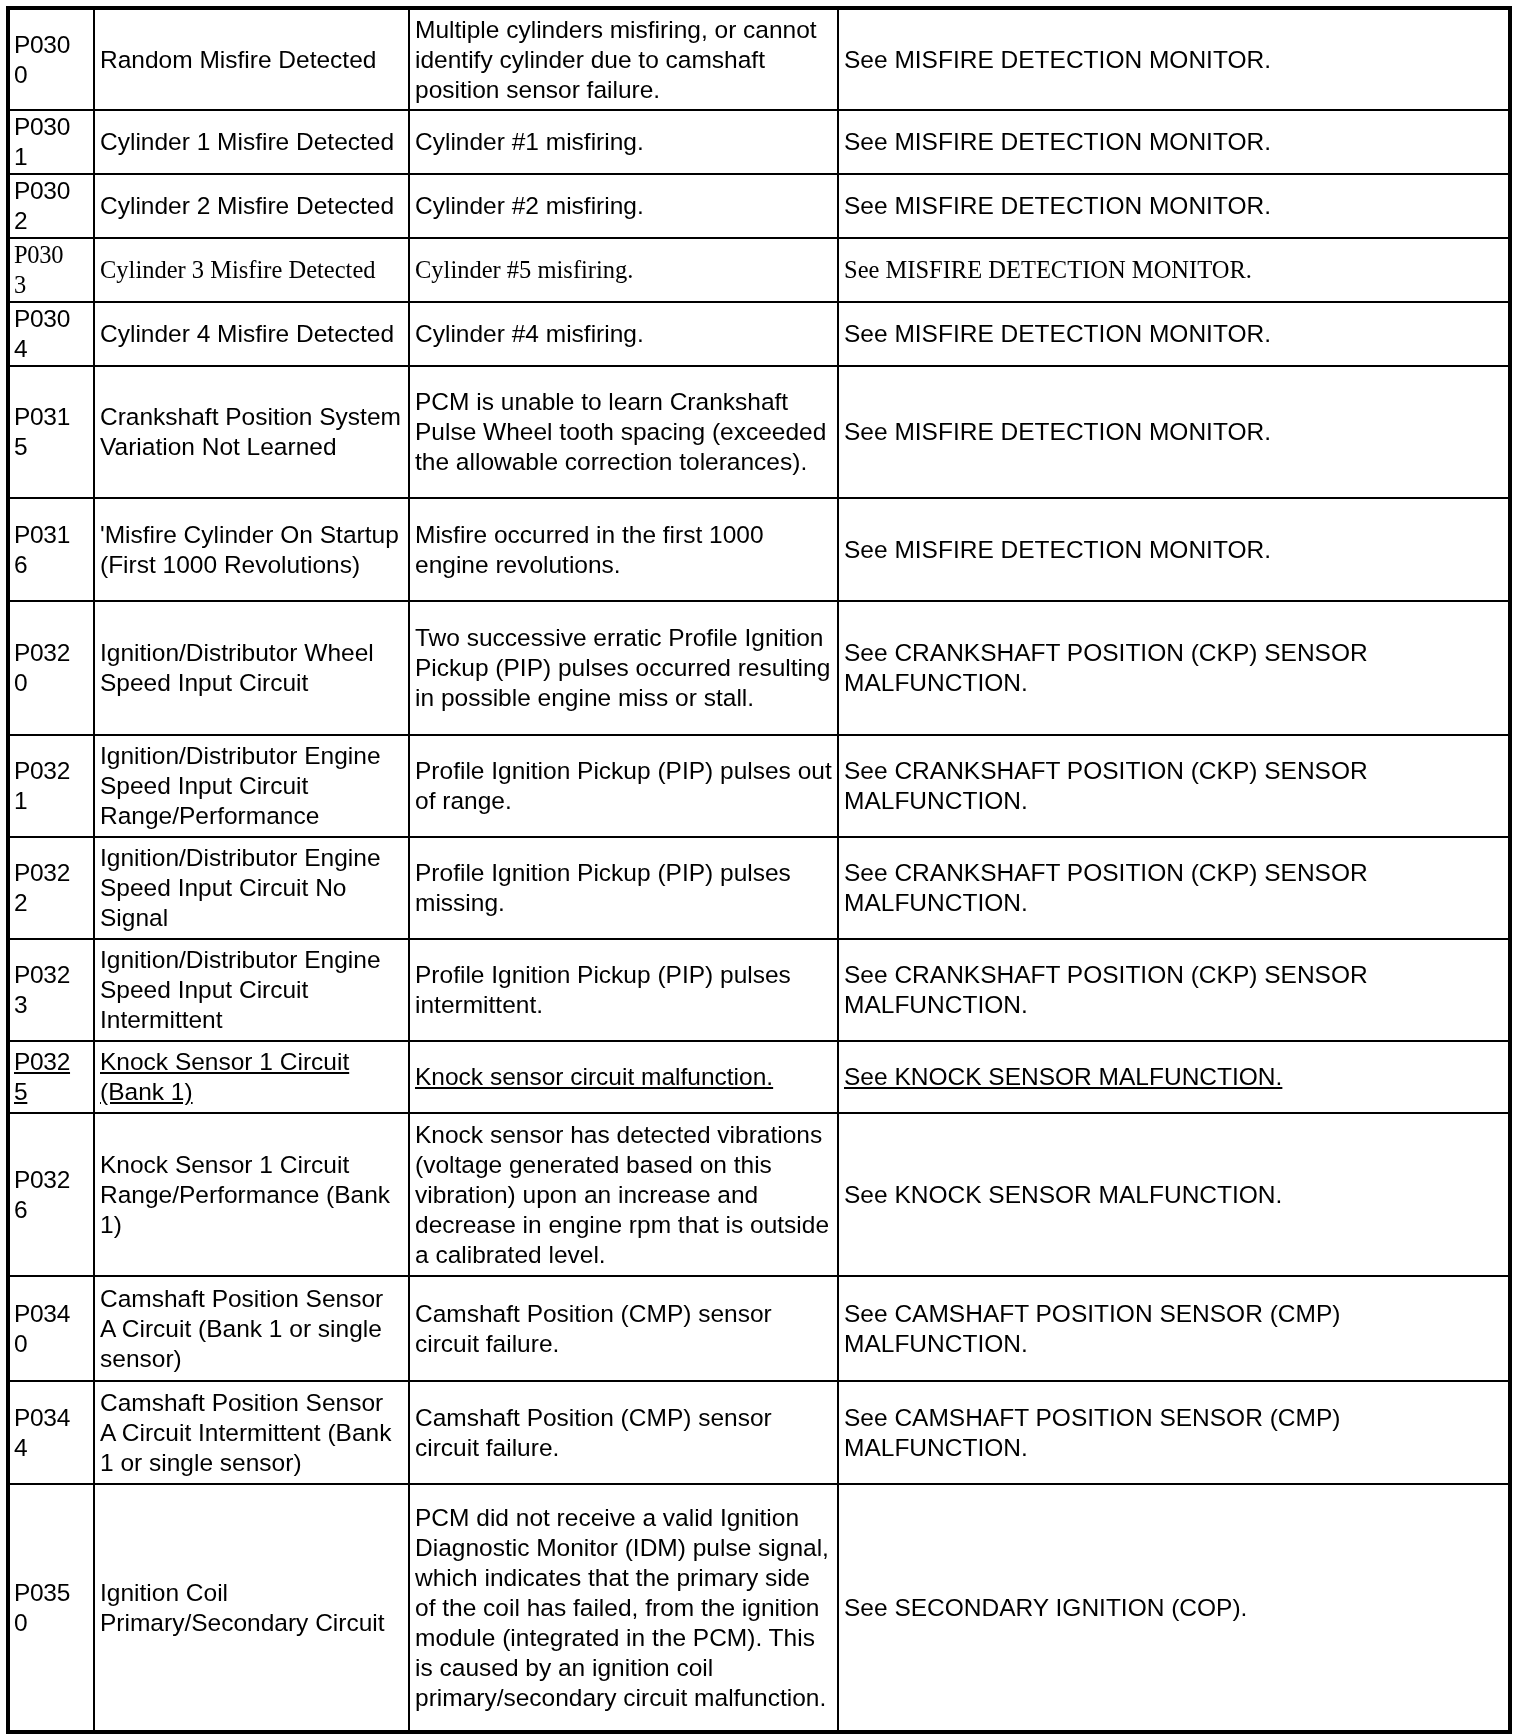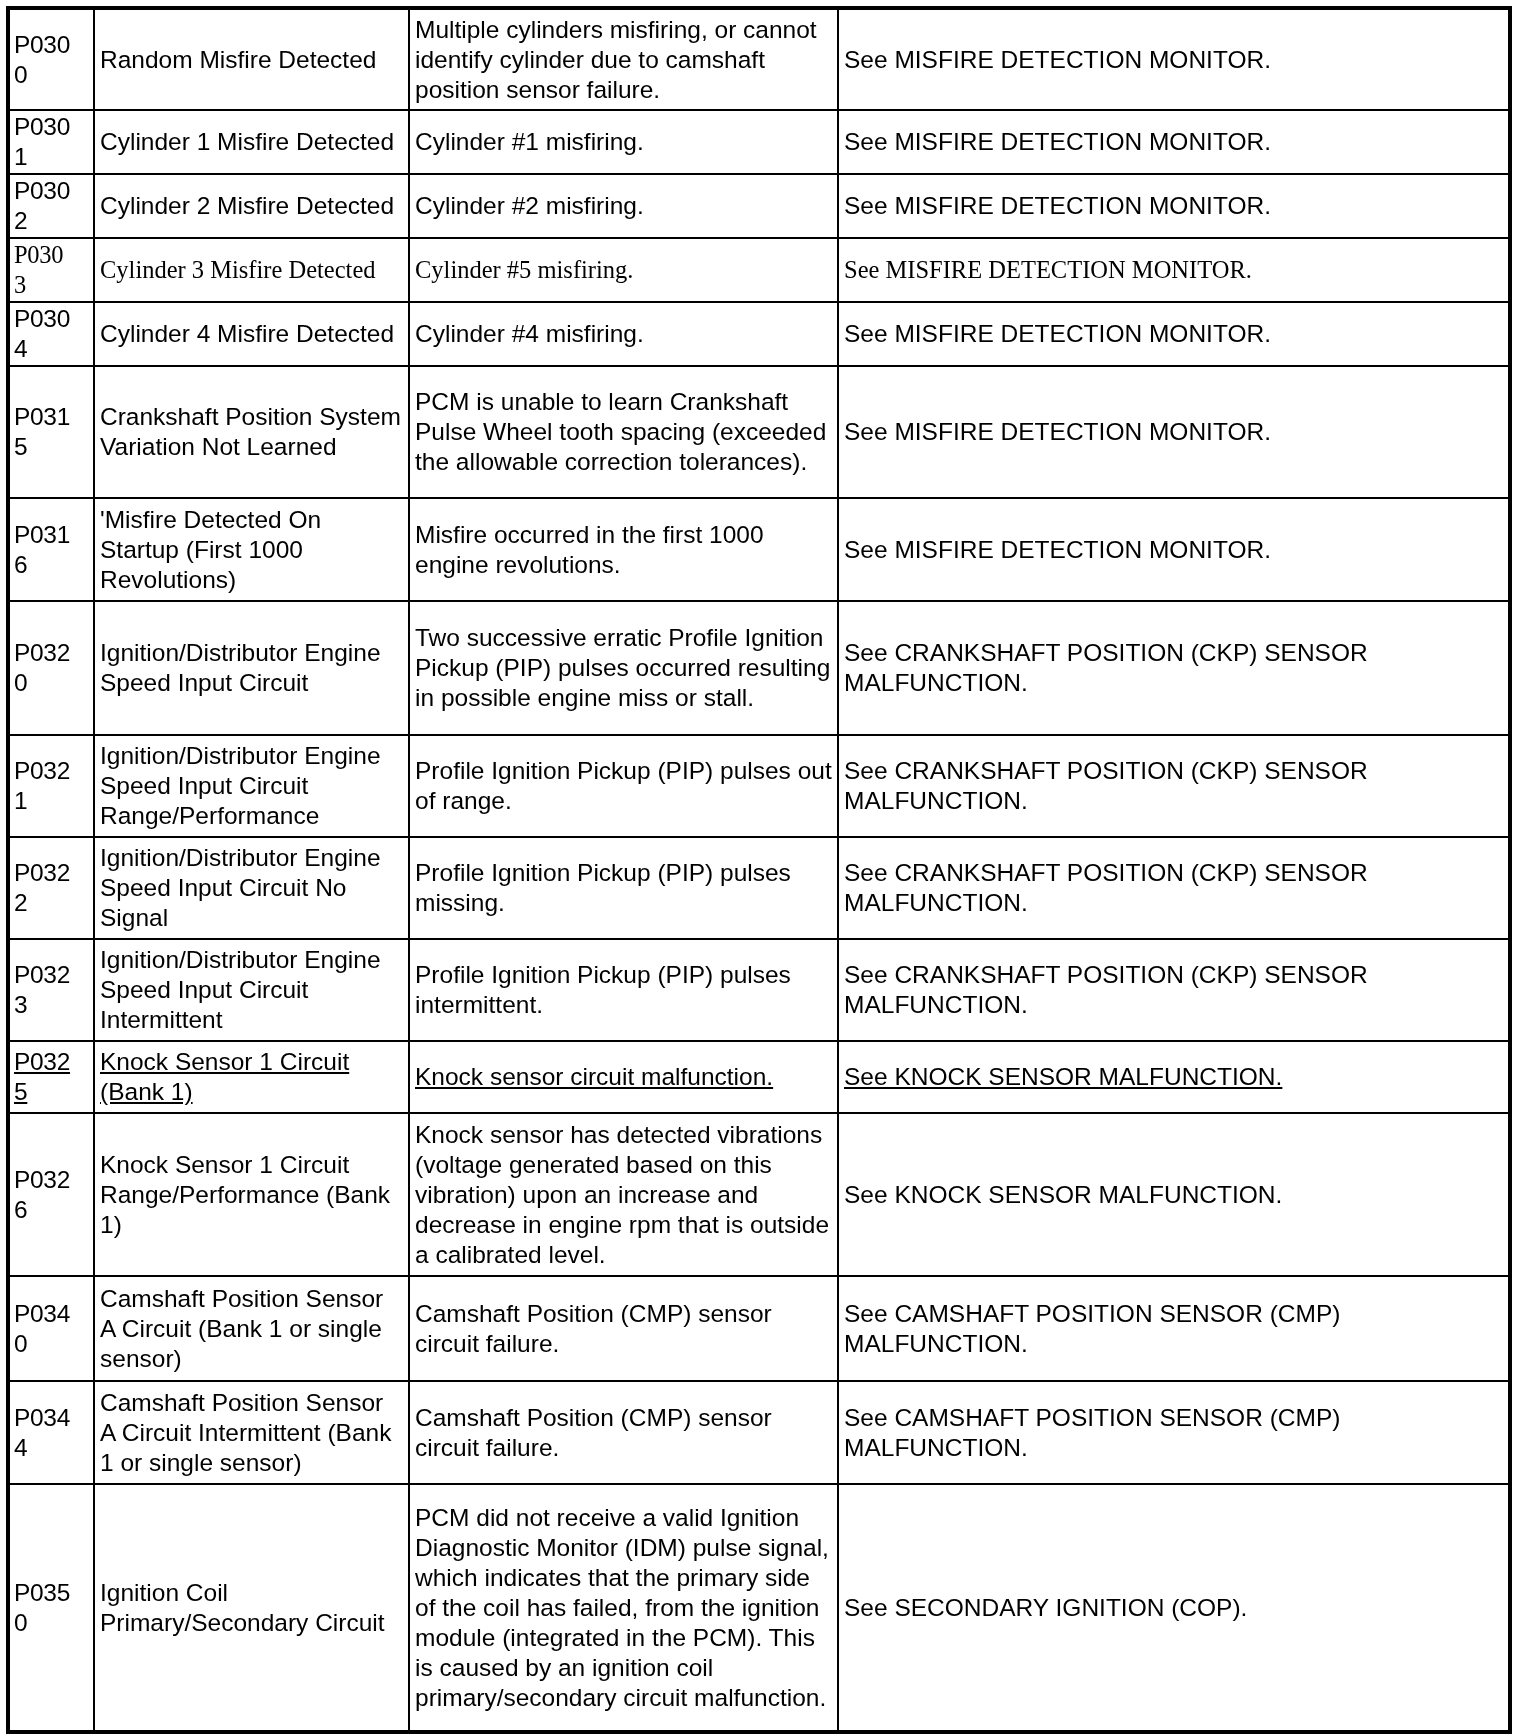--- a/index.html
+++ b/index.html
@@ -81,27 +81,27 @@
       <td>See MISFIRE DETECTION MONITOR.</td>
     </tr>
     <tr style="height: 132px;">
       <td class="code">P0315</td>
       <td>Crankshaft Position System Variation Not Learned</td>
       <td>PCM is unable to learn Crankshaft Pulse Wheel tooth spacing (exceeded the allowable correction tolerances).</td>
       <td>See MISFIRE DETECTION MONITOR.</td>
     </tr>
     <tr style="height: 103px;">
       <td class="code">P0316</td>
-      <td>'Misfire Detected On Startup (First 1000 Revolutions)</td>
+      <td>'Misfire Cylinder On Startup (First 1000 Revolutions)</td>
       <td>Misfire occurred in the first 1000 engine revolutions.</td>
       <td>See MISFIRE DETECTION MONITOR.</td>
     </tr>
     <tr style="height: 134px;">
       <td class="code">P0320</td>
-      <td>Ignition/Distributor Engine Speed Input Circuit</td>
+      <td>Ignition/Distributor Wheel Speed Input Circuit</td>
       <td>Two successive erratic Profile Ignition Pickup (PIP) pulses occurred resulting in possible engine miss or stall.</td>
       <td>See CRANKSHAFT POSITION (CKP) SENSOR MALFUNCTION.</td>
     </tr>
     <tr style="height: 102px;">
       <td class="code">P0321</td>
       <td>Ignition/Distributor Engine Speed Input Circuit Range/Performance</td>
       <td>Profile Ignition Pickup (PIP) pulses out of range.</td>
       <td>See CRANKSHAFT POSITION (CKP) SENSOR MALFUNCTION.</td>
     </tr>
     <tr style="height: 102px;">

